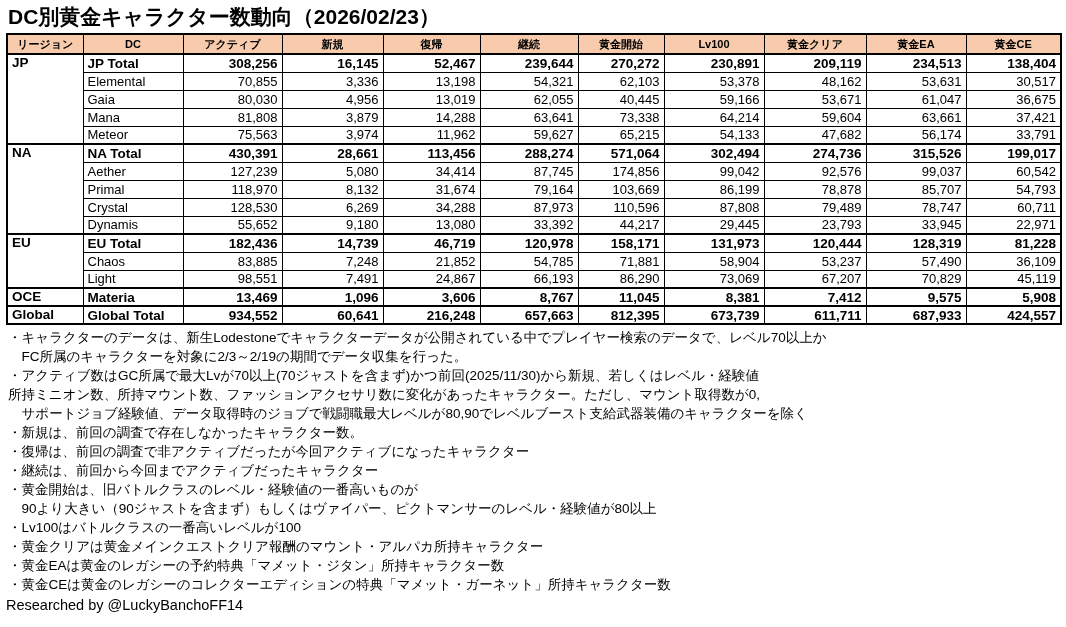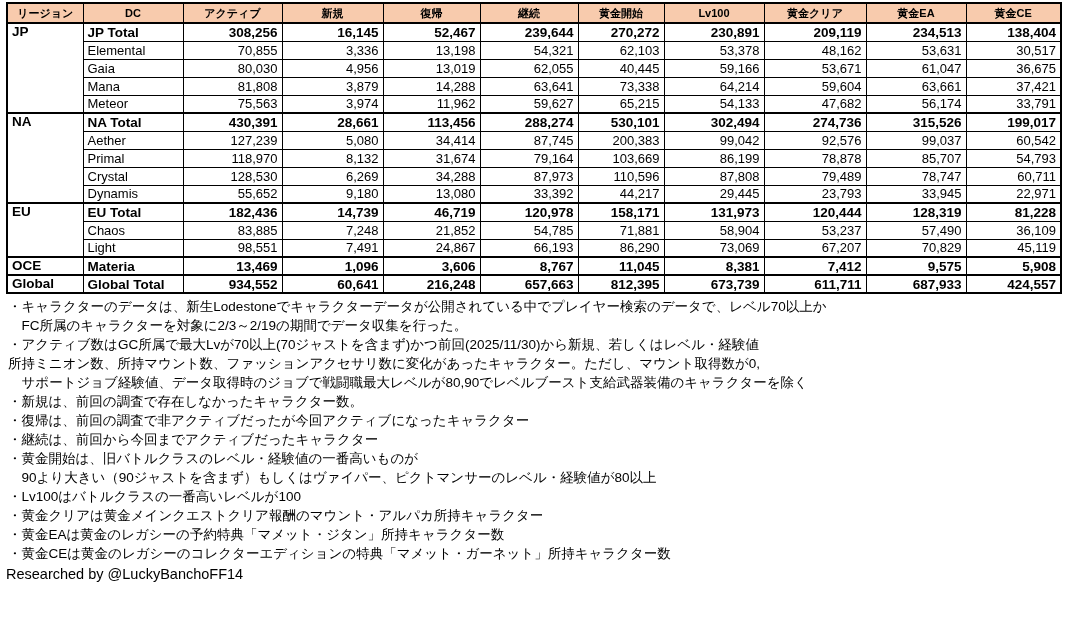--- a/index.html
+++ b/index.html
@@ -60,20 +60,21 @@
     text-align: left;
     padding-right: 76px;
     font-size: 14.5px;
     margin-top: 3px;
   }
 </style>
 </head>
 <body>
 
 <div class="page">
+  <div class="page-title">DC別黄金キャラクター数動向（2026/02/23）</div>
 
   <table class="dc-table">
     <colgroup>
         <col style="width: 76px;">
         <col style="width: 100px;">
         <col style="width: 99px;">
         <col style="width: 101px;">
         <col style="width: 97px;">
         <col style="width: 98px;">
         <col style="width: 86px;">
@@ -159,33 +160,33 @@
           <td class="num">56,174</td>
           <td class="num">33,791</td>
         </tr>
         <tr class="total-row group-first">
           <td class="region-cell" rowspan="5">NA</td>
           <td class="dc-cell">NA Total</td>
           <td class="num">430,391</td>
           <td class="num">28,661</td>
           <td class="num">113,456</td>
           <td class="num">288,274</td>
-          <td class="num">530,101</td>
+          <td class="num">571,064</td>
           <td class="num">302,494</td>
           <td class="num">274,736</td>
           <td class="num">315,526</td>
           <td class="num">199,017</td>
         </tr>
         <tr>
           <td class="dc-cell">Aether</td>
           <td class="num">127,239</td>
           <td class="num">5,080</td>
           <td class="num">34,414</td>
           <td class="num">87,745</td>
-          <td class="num">200,383</td>
+          <td class="num">174,856</td>
           <td class="num">99,042</td>
           <td class="num">92,576</td>
           <td class="num">99,037</td>
           <td class="num">60,542</td>
         </tr>
         <tr>
           <td class="dc-cell">Primal</td>
           <td class="num">118,970</td>
           <td class="num">8,132</td>
           <td class="num">31,674</td>

